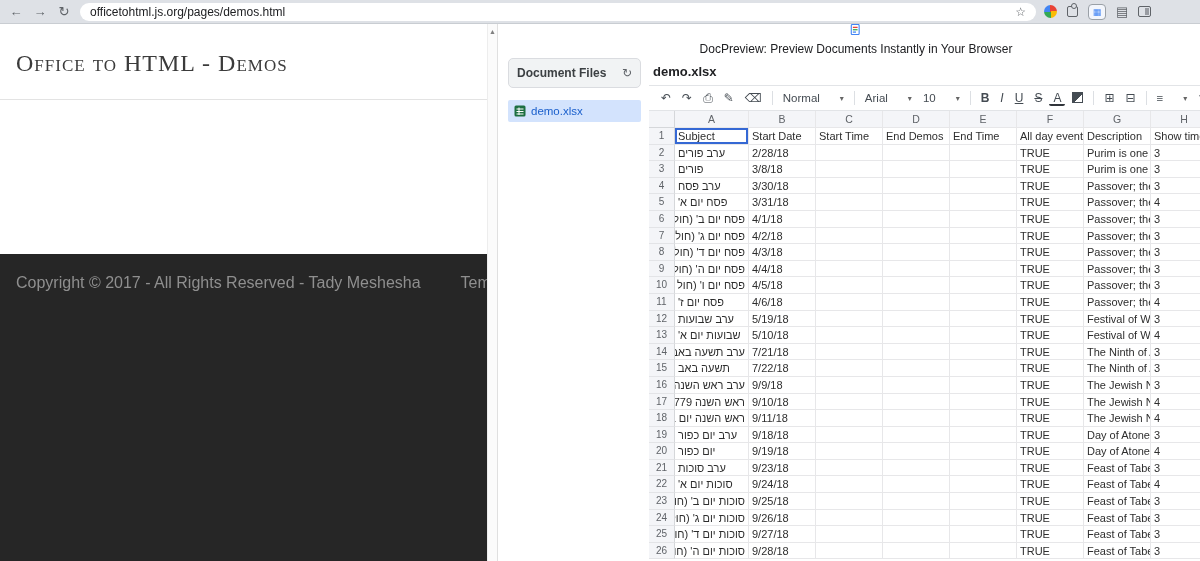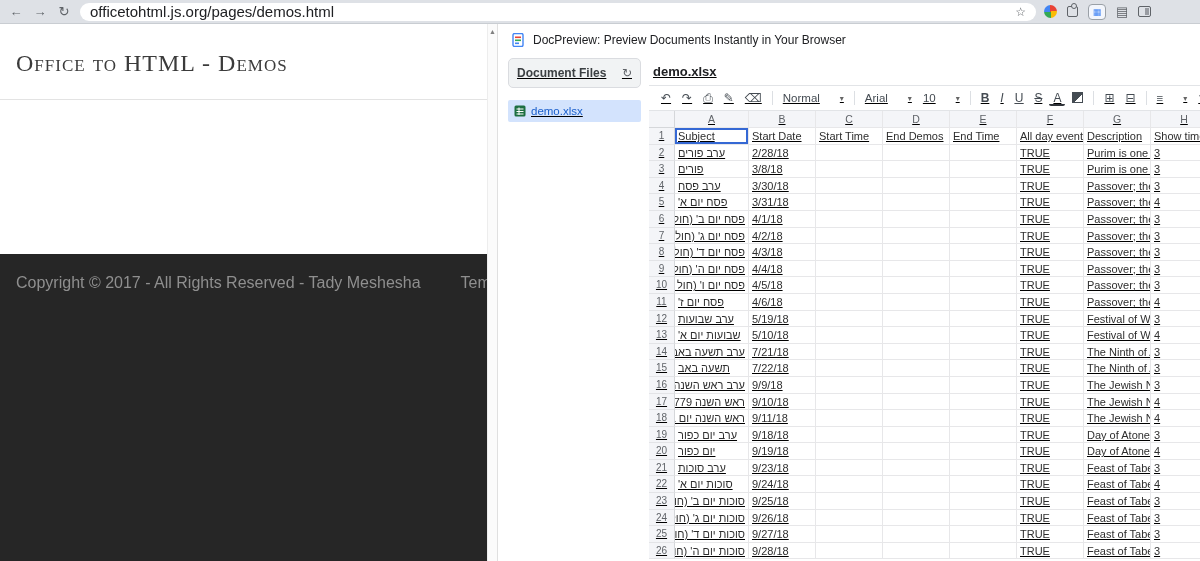--- a/index.html
+++ b/index.html
@@ -5,21 +5,21 @@
   * { margin:0; padding:0; box-sizing:border-box; }
   html,body { width:1200px; height:561px; overflow:hidden; }
   body { font-family:"Liberation Sans","DejaVu Sans",sans-serif; background:#fff; }
 
   .app { width:1200px; height:561px; display:flex; flex-direction:column; }
 
   
   .chrome { height:24px; background:#dee1e6; border-bottom:1px solid #c9cdd2; display:flex; align-items:center; padding:0 8px; gap:8px; flex-shrink:0; }
   .navbtn { color:#5f6368; font-size:13px; line-height:1; cursor:default; width:16px; text-align:center; }
   .addr { flex:1; max-width:956px; height:18px; background:#ffffff; border-radius:9px; display:flex; align-items:center; padding:0 10px; gap:6px; }
-  .addr .url { flex:1; font-size:15px; color:#202124; white-space:nowrap; overflow:hidden; }
+  .addr .url { flex:1; font-size:12px; color:#202124; white-space:nowrap; overflow:hidden; }
   .addr .star { color:#5f6368; font-size:12px; }
   .chrome-right { display:flex; align-items:center; gap:10px; }
   .ext-color { width:13px; height:13px; border-radius:50%; background:conic-gradient(#ea4335 0 25%, #fbbc04 25% 50%, #34a853 50% 75%, #4285f4 75% 100%); }
   .puzzle { position:relative; width:11px; height:11px; border:1.5px solid #5f6368; border-radius:2px; }
   .puzzle:before { content:""; position:absolute; top:-4px; left:2.5px; width:4px; height:4px; border-radius:50%; border:1.5px solid #5f6368; background:#dee1e6; }
   .boxicon { width:18px; height:16px; border:1px solid #9aa0a6; border-radius:4px; background:#f3f6fc; color:#4285f4; font-size:9px; line-height:14px; text-align:center; }
   .flaticon { color:#5f6368; font-size:13px; line-height:1; }
   .sqicon { width:13px; height:11px; border:1.5px solid #5f6368; border-radius:2px; position:relative; }
   .sqicon:before { content:""; position:absolute; right:1px; top:1px; bottom:1px; width:4px; background:#5f6368; opacity:.55; }
 
@@ -35,23 +35,23 @@
   .page-h2 { font-family:"Liberation Serif","DejaVu Serif",serif; font-variant:small-caps; font-weight:400; font-size:25px; letter-spacing:.5px; color:#474747; padding:38px 0 0 16px; }
   .file-line { padding:12px 0 0 16px; font-size:14px; }
   .file-label { font-family:"Liberation Serif","DejaVu Serif",serif; font-variant:small-caps; color:#3d3d3d; }
   .file-link { color:#3f7fd6; text-decoration:none; font-size:14px; }
   .page-footer { position:absolute; left:0; right:10px; top:230px; bottom:0; background:#262626; padding:20px 0 0 16px; font-size:16px; color:#8f8f8f; display:flex; align-items:flex-start; }
   .footer-copy { white-space:nowrap; }
   .footer-tpl { margin-left:40px; white-space:nowrap; }
 
   
   .sidepanel { flex:1; background:#fff; border-left:1px solid #e0e0e0; display:flex; flex-direction:column; min-width:0; }
-  .panel-header { height:32px; display:flex; align-items:center; gap:7px; padding-left:14px; flex-shrink:0; }
+  .panel-header { height:32px; display:flex; align-items:center; gap:7px; padding-left:14px; flex-shrink:0;flex-direction:column; }
   .panel-title { font-size:12px; color:#202124; }
-  .panel-body { flex:1; display:flex; min-height:0;text-decoration:underline; }
+  .panel-body { flex:1; display:flex; min-height:0; }
 
   .files-col { width:145px; padding:2px 2px 0 10px; flex-shrink:0; }
   .files-header { height:30px; background:#f1f3f4; border:1px solid #dadce0; border-radius:5px; display:flex; align-items:center; justify-content:space-between; padding:0 8px; }
   .files-header .label { font-size:12px; color:#3c4043; font-weight:bold; }
   .refresh { font-size:12px; color:#5f6368; }
   .file-item { margin-top:12px; height:22px; background:#d3e3fd; display:flex; align-items:center; gap:5px; padding:0 6px; border-radius:2px; }
   .file-item .fname { font-size:11.5px; color:#1a5fcc; white-space:nowrap; overflow:hidden; }
   .xlsx-ico { width:12px; height:12px; flex-shrink:0; }
 
   .preview-col { flex:1; min-width:0; display:flex; flex-direction:column; padding-left:6px; }

